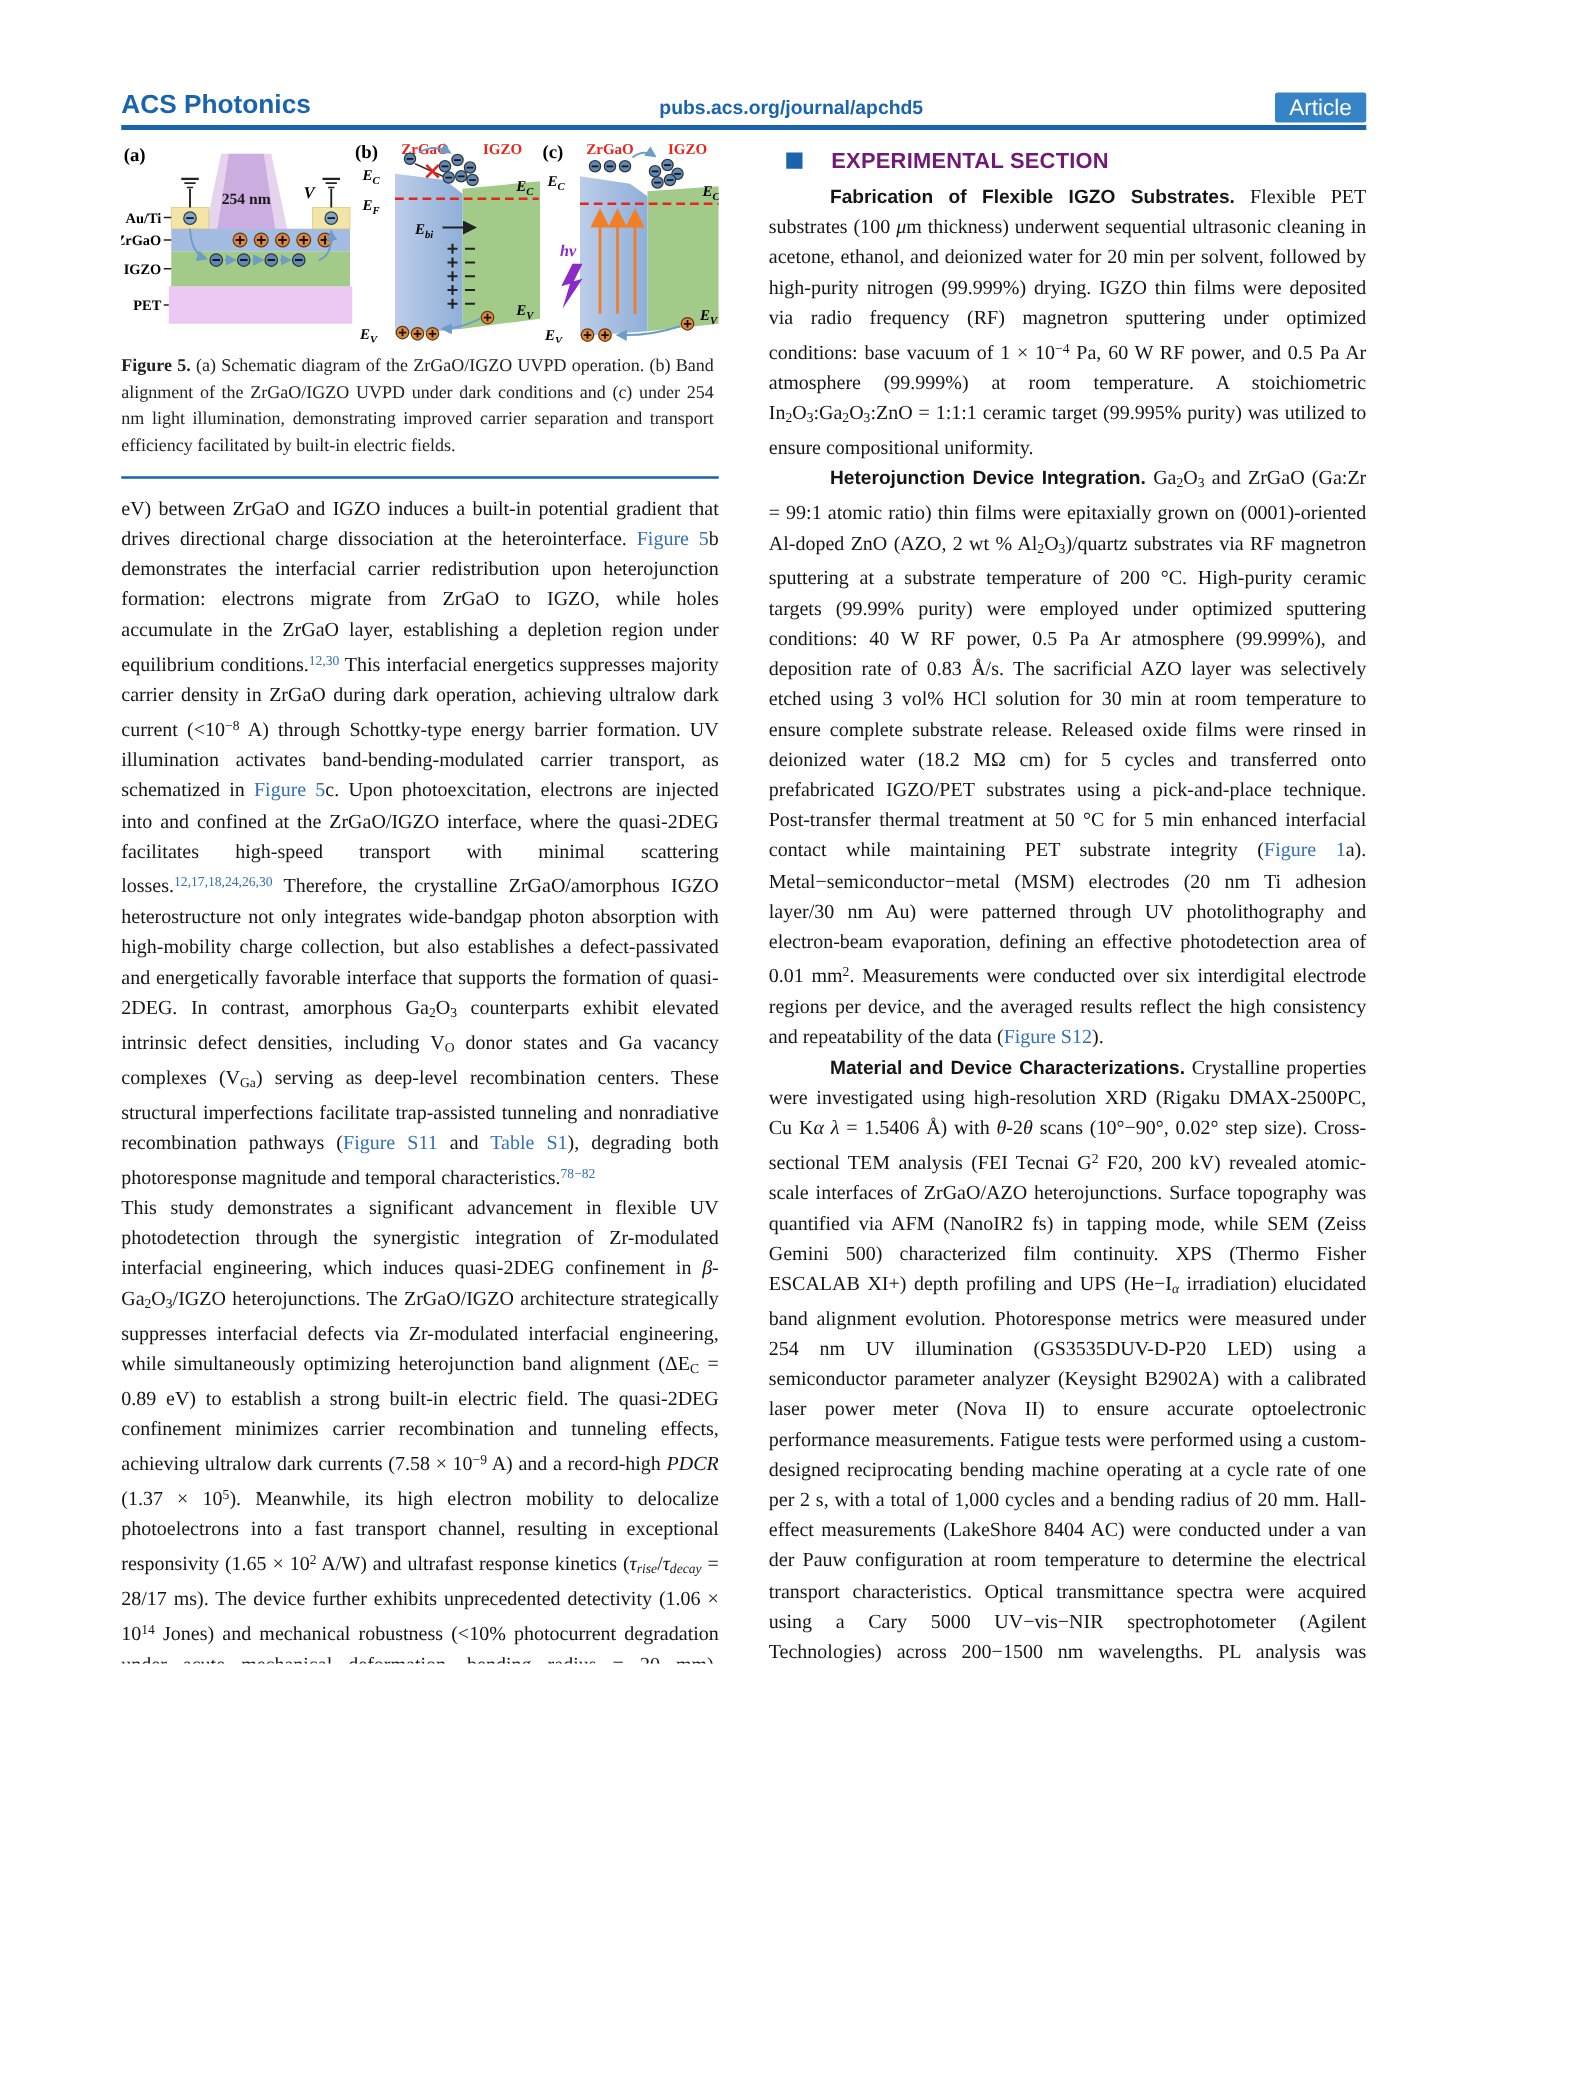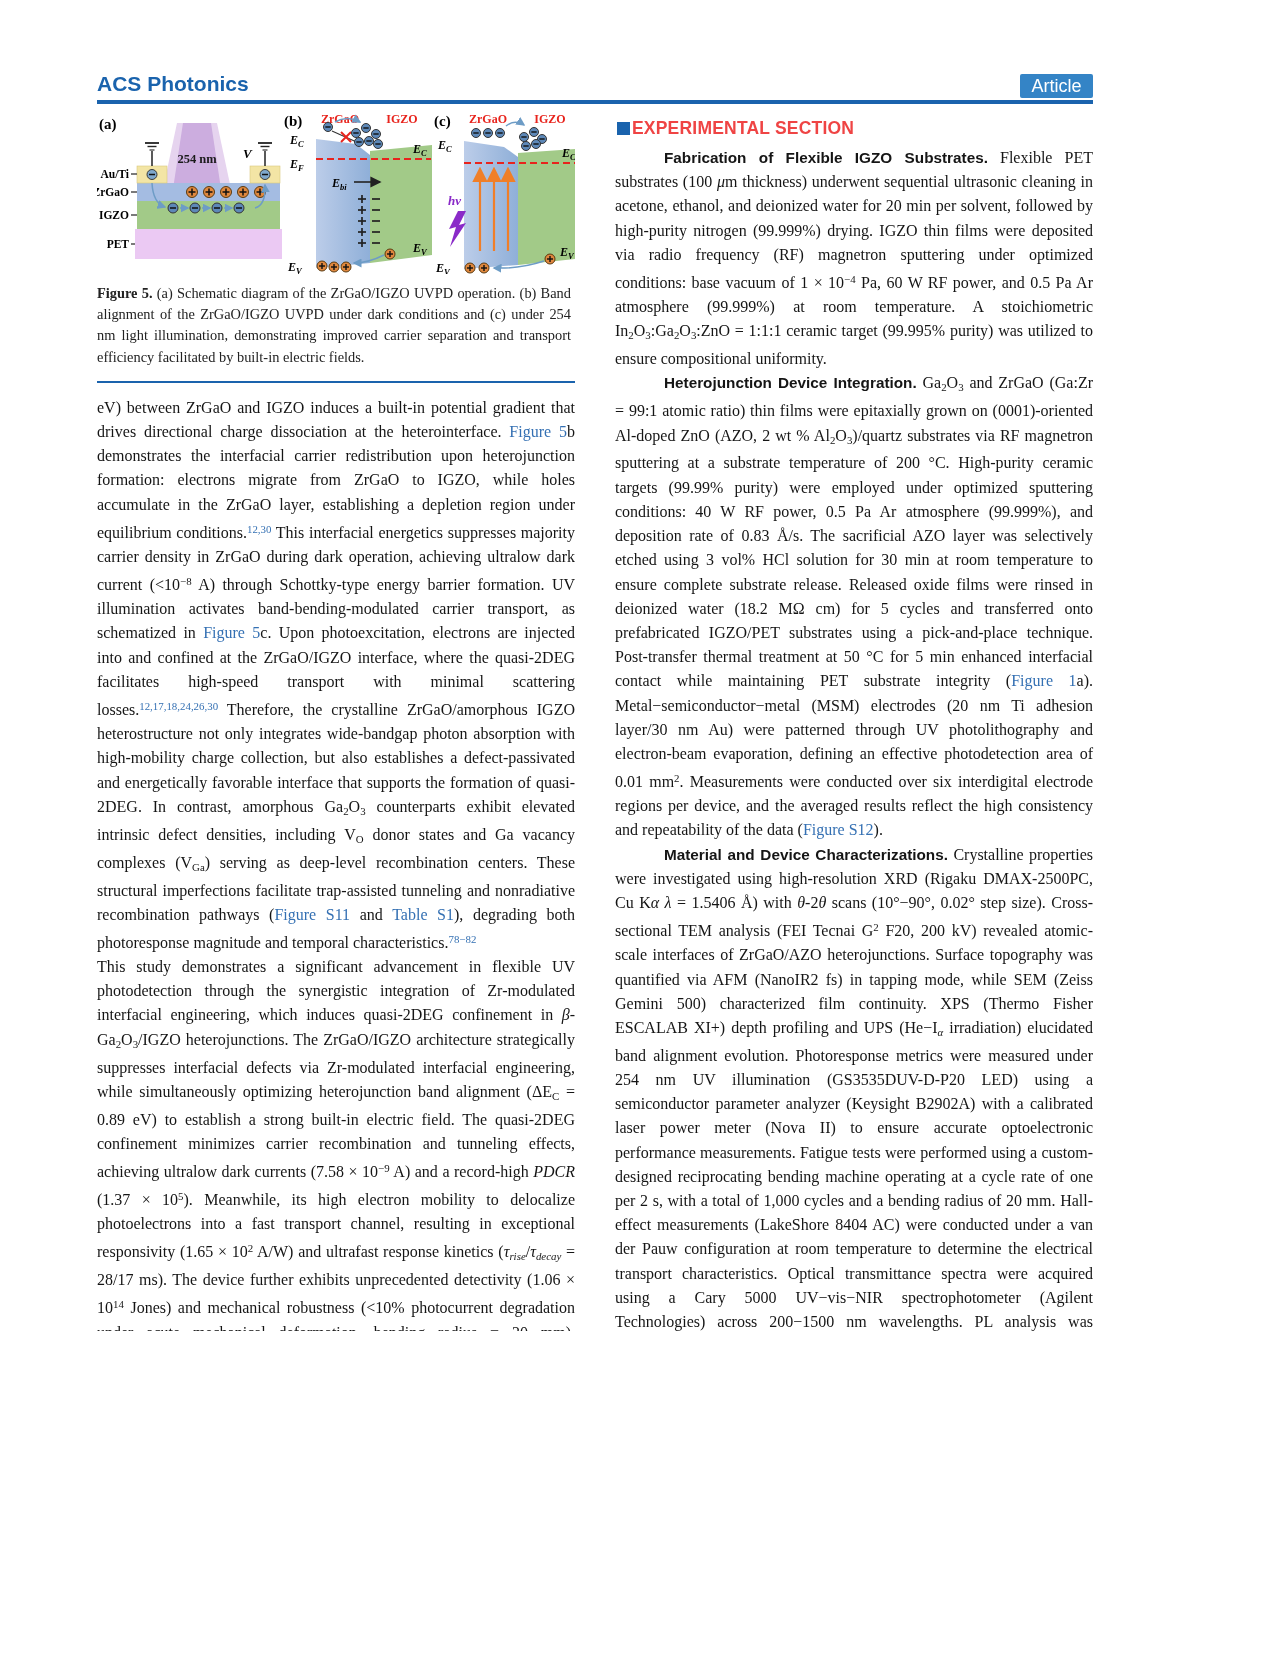--- a/index.html
+++ b/index.html
@@ -17,23 +17,23 @@
   
   .col{position:absolute;top:111px;width:478px;}
   .col-left{left:97px;}
   .col-right{left:615px;}
   figure.fig{margin:0;padding:0;height:163px;display:flex;}
   .caption{font-size:14.4px;line-height:21.2px;text-align:justify;margin:9px 4px 0 0;color:#222;}
   .divider{height:2px;background:#1a63ad;margin-top:13px;}
   p.body{font-size:16px;line-height:24.2px;text-align:justify;margin:0;}
   p.mt{margin-top:13px;}
   .p-indent{text-indent:17px;}
-  h2.section{display:flex;align-items:center;gap:2px;margin:20px 0 7px 2px;
+  h2.section{display:flex;align-items:center;gap:23px;margin:20px 0 7px 14px;
              font-family:"Liberation Sans",sans-serif;font-weight:bold;font-size:17.5px;
-             color:#ef4444;letter-spacing:.2px;}
+             color:#701a75;letter-spacing:.2px;}
   h2.first{margin-top:7px;}
   .sq{width:13px;height:13px;background:#1a63ad;flex:0 0 auto;}
   
   .seg-b{font-weight:bold;}
   .seg-bs{font-family:"Liberation Sans",sans-serif;font-weight:bold;font-size:15.3px;margin-left:32px;}
   .seg-i{font-style:italic;}
   .seg-sub{font-size:68%;vertical-align:-0.25em;}
   .seg-isub{font-size:68%;vertical-align:-0.25em;font-style:italic;}
   .seg-sup{font-size:68%;vertical-align:0.45em;}
   .seg-link{color:#3470b3;}
@@ -46,20 +46,21 @@
   .cite{font-style:italic;font-size:13.5px;color:#333;margin-top:3px;}
   .bottom-bar{position:absolute;left:97px;top:1653px;width:250px;height:13px;background:#3484c6;}
   svg text{font-family:"Liberation Serif",serif;}
 </style>
 </head>
 <body>
 
 <div class="page">
 
   <div class="journal">ACS Photonics</div>
+  <div class="jurl">pubs.acs.org/journal/apchd5</div>
   <div class="badge">Article</div>
   <div class="header-rule"></div>
 
   <div class="col col-left">
 
     <figure class="fig">
 
       <svg width="185" height="163" viewBox="0 0 185 163">
         <g>
           <polygon points="80,12 120,12 134,78 66,78" fill="#c79fdc" opacity="0.45"></polygon>

